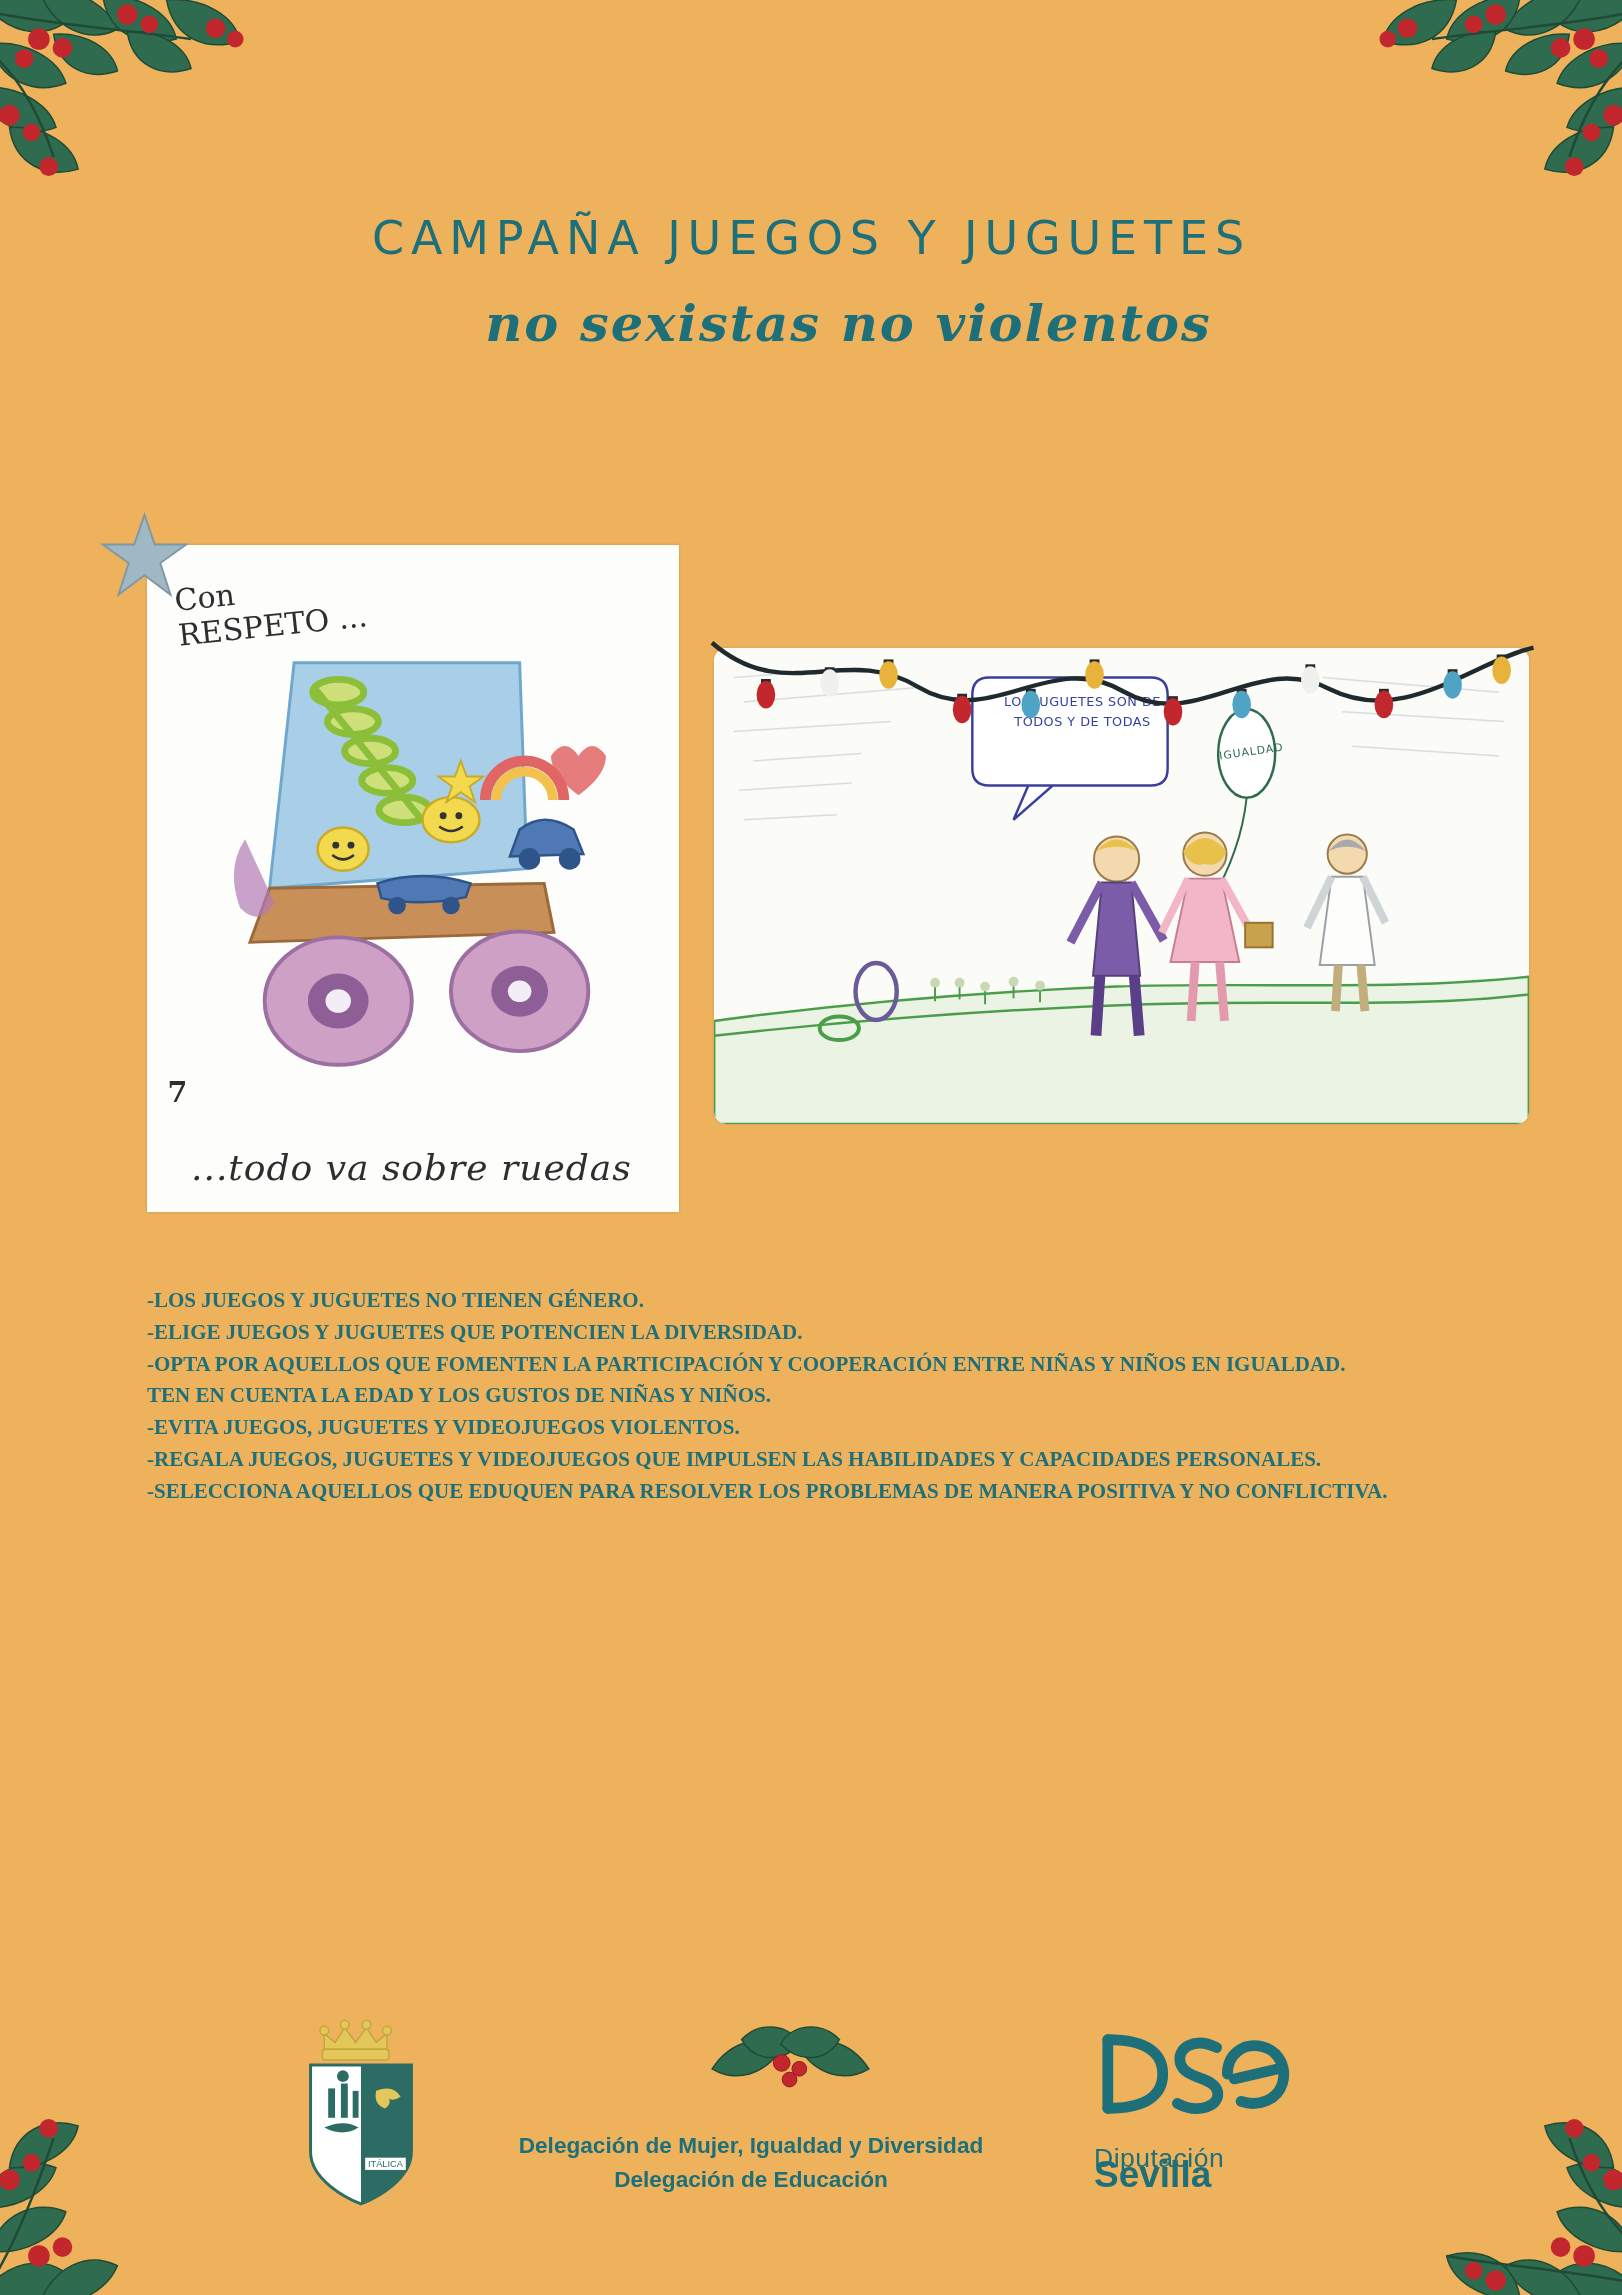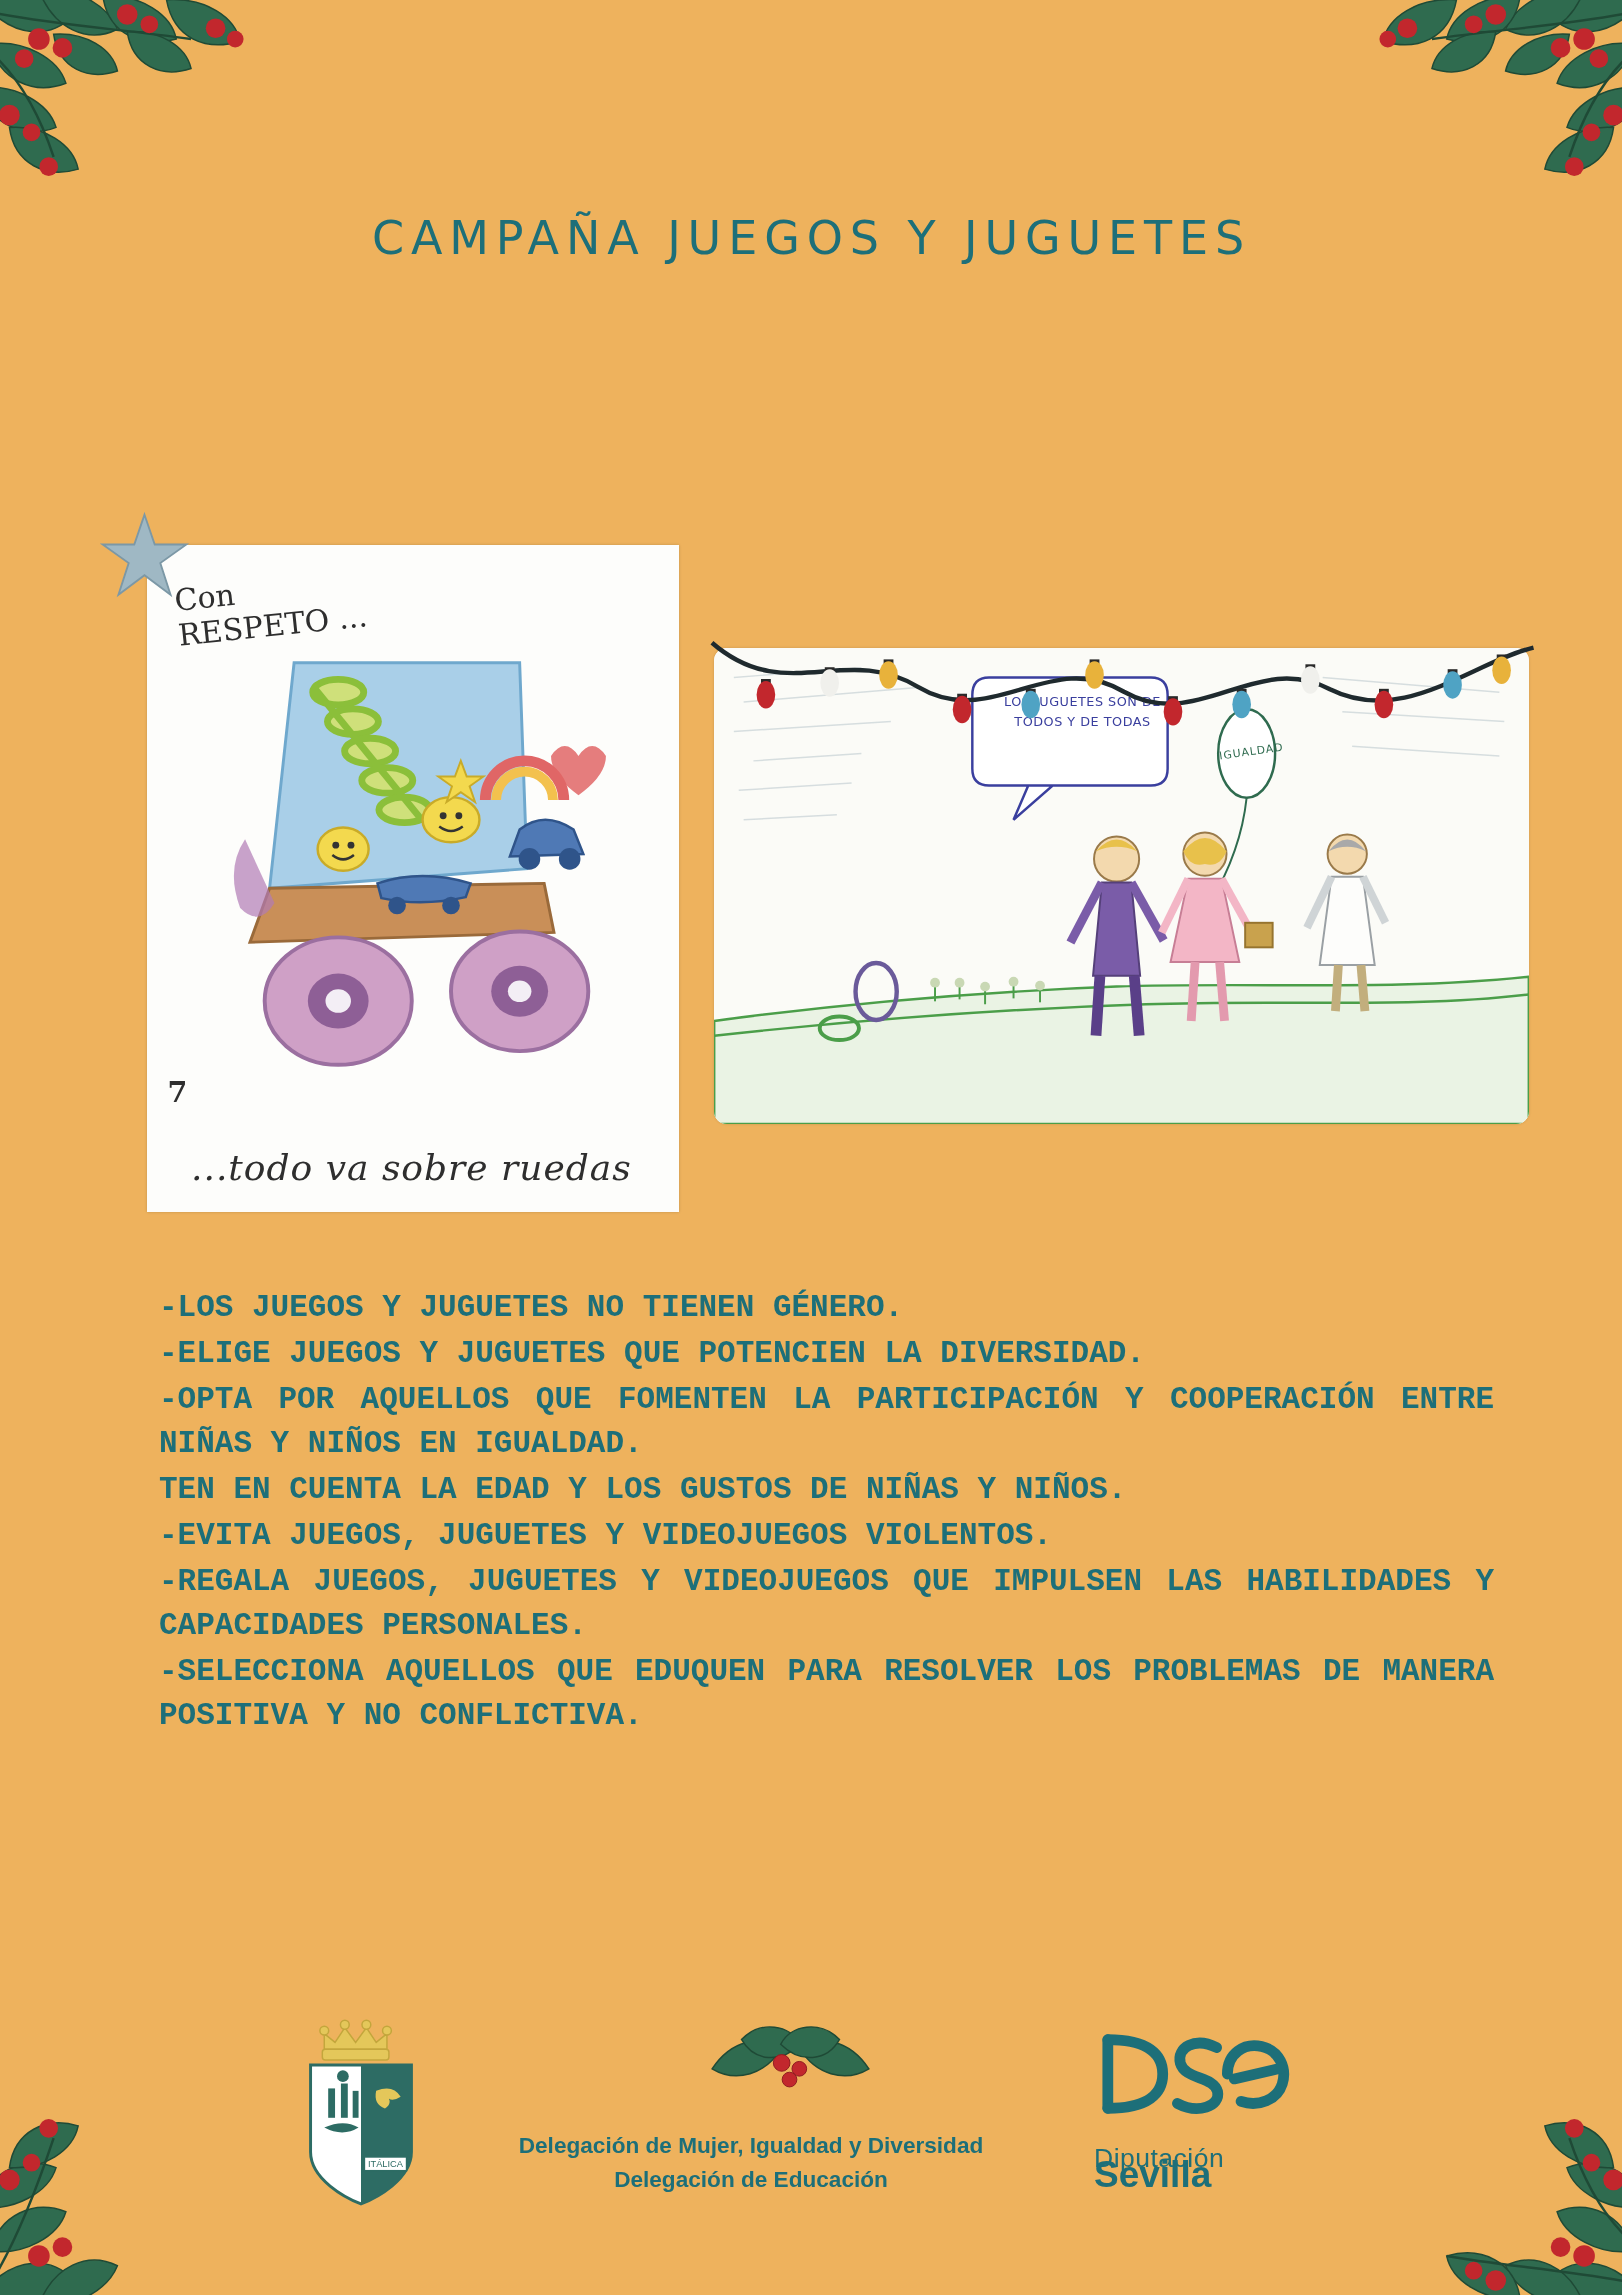--- a/index.html
+++ b/index.html
@@ -162,25 +162,24 @@
     z-index: 7;
   }
 
   
   .body-text {
     position: absolute;
     top: 1286px;
     left: 147px;
     width: 1335px;
     color: #1d6f79;
-    font-family: Liberation Mono, monospace;
+    font-family: Liberation Serif, serif;
     font-weight: 700;
-    font-size: 31px;
+    font-size: 21px;
     line-height: 1.42;
-    margin-left: 12px;
   }
   .body-text p {
     margin: 0 0 2px 0;
     text-align: justify;
   }
   .body-text p.last-of-block { text-align: left; }
 
   
   .footer {
     position: absolute;
@@ -348,20 +347,21 @@
       <circle cx="300" cy="60" r="21"></circle>
         <circle cx="345" cy="80" r="18"></circle>
       <circle cx="60" cy="265" r="21"></circle>
         <circle cx="105" cy="300" r="18"></circle>
       <circle cx="140" cy="370" r="19"></circle>
     </g>
   </svg>
 
   <div class="title-block">
     <div class="title-line1">CAMPAÑA JUEGOS Y JUGUETES</div>
+    <div class="title-line2">no sexistas no violentos</div>
   </div>
 
   <div class="drawings">
 
     <svg class="star-deco" viewBox="0 0 100 100">
       <polygon points="50,4 61,36 95,36 67,56 78,90 50,69 22,90 33,56 5,36 39,36" fill="#9fb8c4" stroke="#7c98a6" stroke-width="2"></polygon>
     </svg>
 
     <div class="draw-left">
       <svg viewBox="0 0 1085 1360" width="532" height="667">

